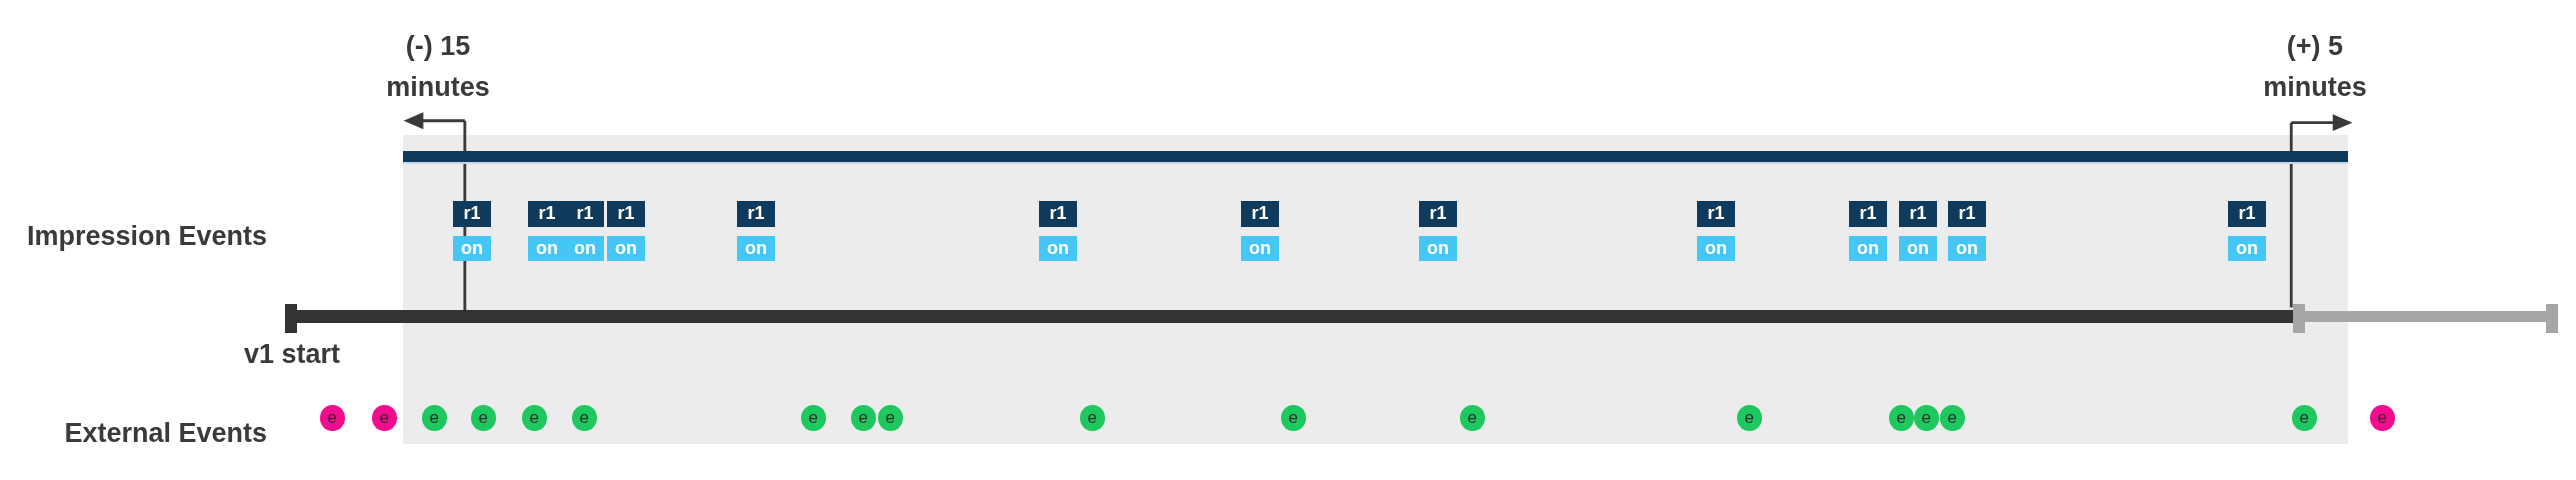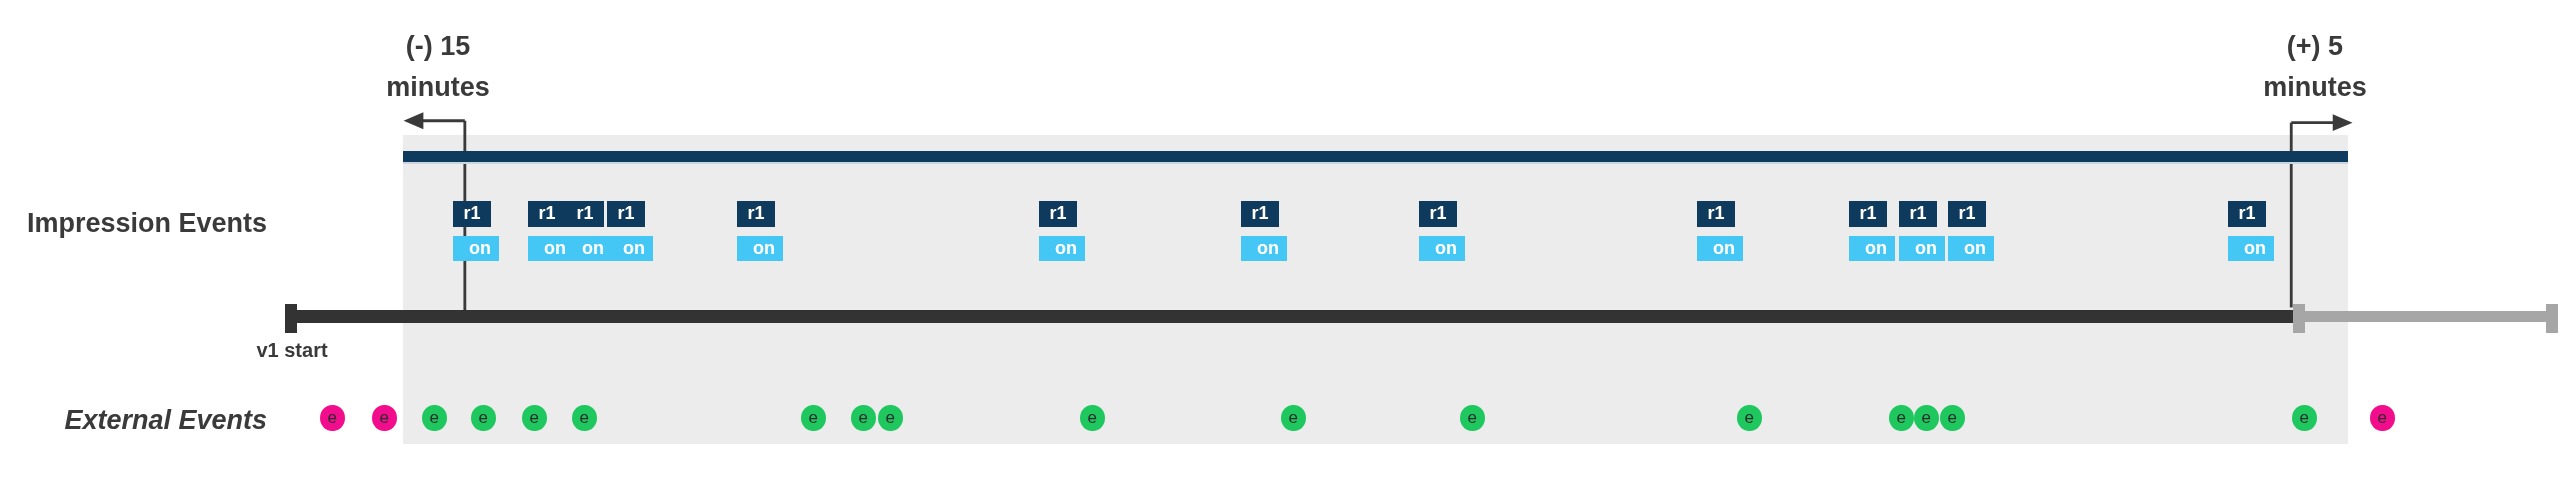--- a/index.html
+++ b/index.html
@@ -26,50 +26,50 @@
   .annotation{
     position:absolute;width:226px;text-align:center;
     font-size:27px;line-height:41px;font-weight:600;color:var(--text,#3a3a3a);
     z-index:3;
   }
   .annotation.left{left:325px;top:26.4px;}
   .annotation.right{left:2202px;top:26.4px;}
   .row-label{
     position:absolute;left:19px;width:248px;text-align:right;
     font-size:27px;font-weight:600;color:var(--text,#3a3a3a);
-    z-index:3;white-space:nowrap;
+    z-index:3;white-space:nowrap;margin-top:13px;
   }
   .row-label.impression{top:208px;}
-  .row-label.external{top:405px;font-style:italic;}
+  .row-label.external{top:405px;}
   .imp-layer,.dot-layer,.timeline-layer{position:absolute;left:0;top:0;width:100%;height:100%;z-index:2;}
   .imp-item{position:absolute;top:201px;width:38px;margin-left:8px;}
   .imp-box{
     width:38px;height:25.5px;background:var(--navy,#0e3a5d);color:#ffffff;
     font-size:18px;font-weight:600;display:flex;align-items:center;justify-content:center;
   }
   .imp-tag{
     margin-top:9.4px;width:38px;height:25.5px;background:var(--lightblue,#45c7f6);color:#ffffff;
-    font-size:18px;font-weight:600;display:flex;align-items:center;justify-content:center;padding-left:8px;
+    font-size:18px;font-weight:600;display:flex;align-items:center;justify-content:center;
   }
   .dot{
     position:absolute;top:405px;width:24.5px;height:26.4px;border-radius:50%;
     display:flex;align-items:center;justify-content:center;
     font-size:17px;color:#2d2d2d;font-weight:400;
   }
   .dot.green{background:var(--green,#1fc85e);}
   .dot.magenta{background:var(--magenta,#f20d8c);}
   .tl-dark{position:absolute;left:285px;top:310px;width:2008px;height:13.2px;background:var(--timeline-dark,#333333);}
   .tl-cap-dark{position:absolute;left:285px;top:304px;width:12.3px;height:29px;background:var(--timeline-dark,#333333);}
   .tl-gray{position:absolute;left:2299px;top:311px;width:253px;height:11.3px;background:var(--timeline-gray,#a6a6a6);}
   .tl-cap-gray{position:absolute;top:304px;width:12.3px;height:29px;background:var(--timeline-gray,#a6a6a6);}
   .tl-cap-gray.v2{left:2293px;}
   .tl-cap-gray.end{left:2546px;}
   .tl-label{
     position:absolute;top:339px;width:226px;text-align:center;
-    font-size:20px;font-weight:600;color:var(--text,#3a3a3a);z-index:3;white-space:nowrap;
+    font-size:27px;font-weight:600;color:var(--text,#3a3a3a);z-index:3;white-space:nowrap;
   }
   .tl-label.v1{left:179px;}
   .tl-label.v2{left:2186px;}
 </style>
 </head>
 <body>
 
 <div class="canvas">
 
   <div class="panel"></div>

